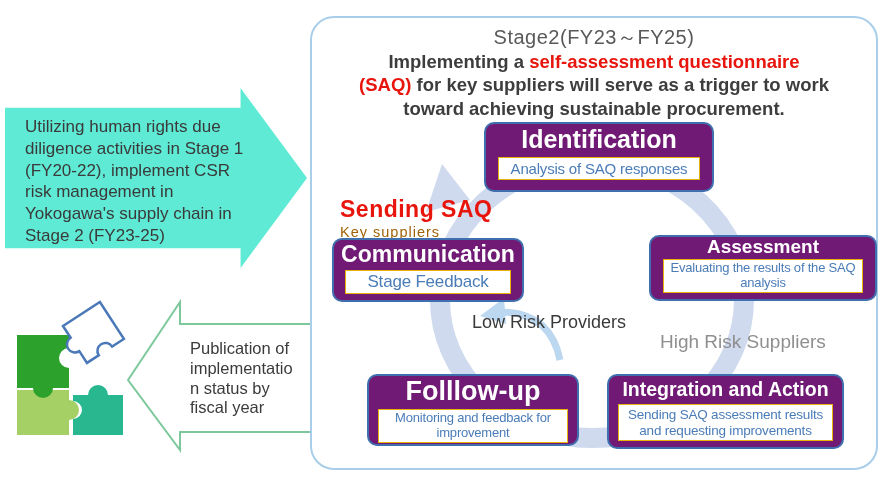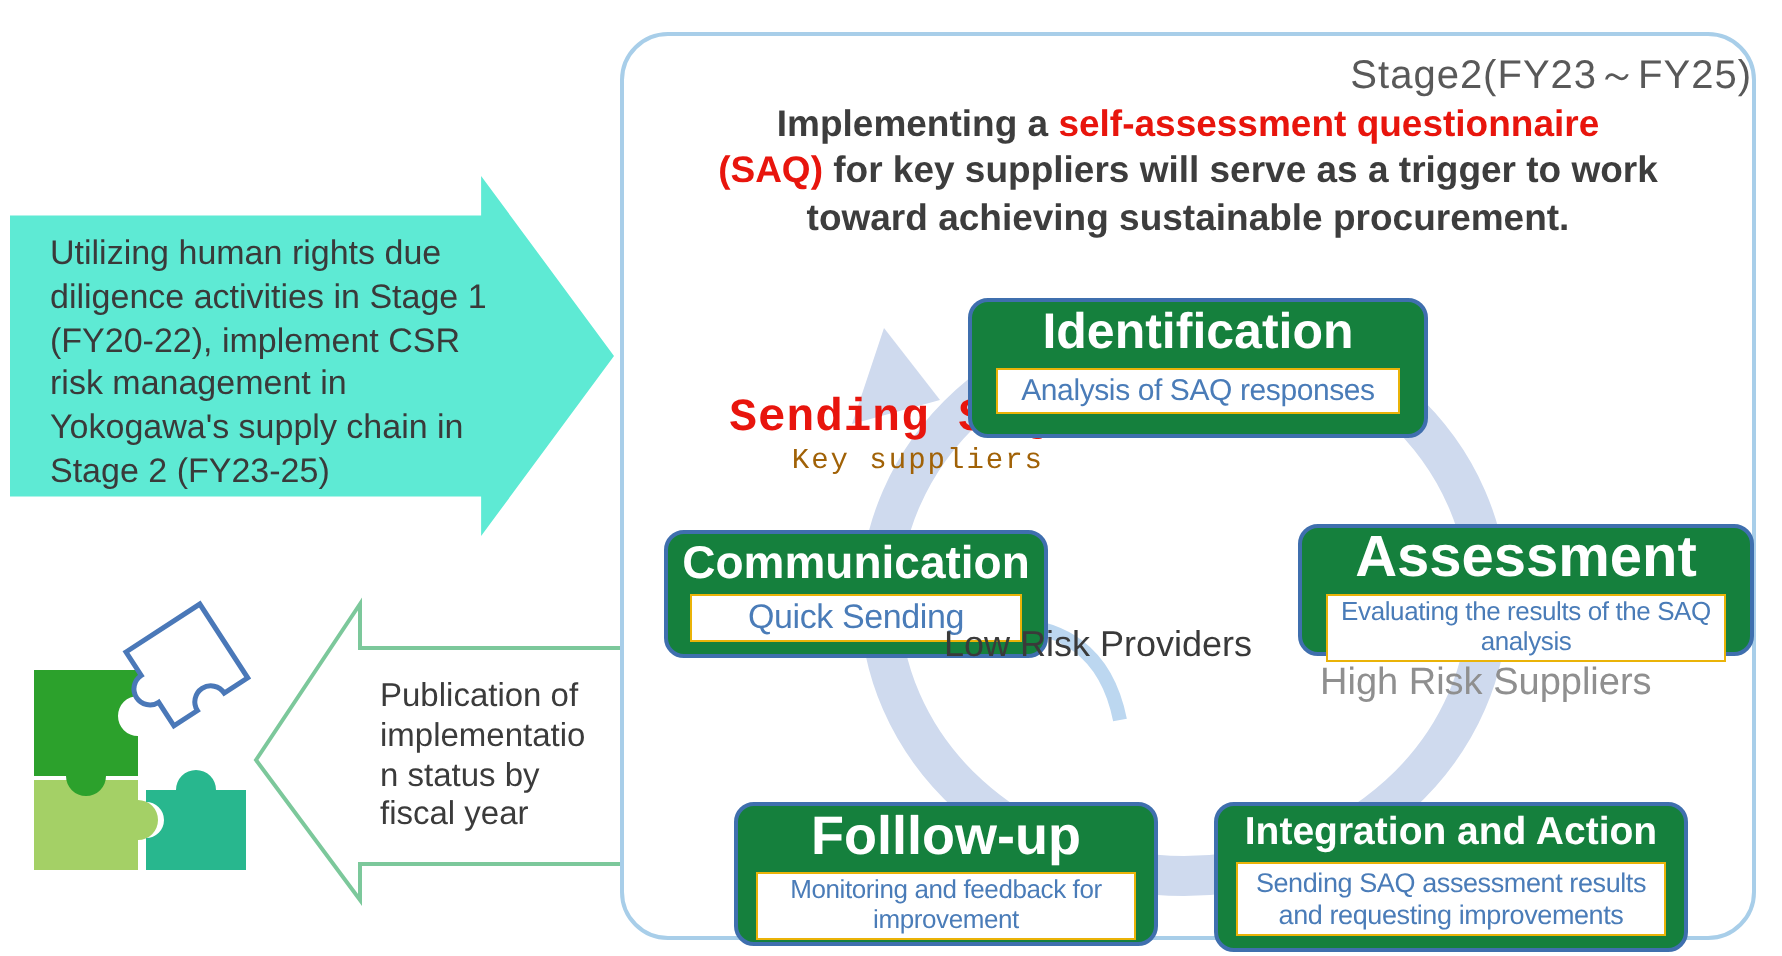--- a/index.html
+++ b/index.html
@@ -27,53 +27,53 @@
     font-size:16.5px; line-height:1.2; color:#3b3b3b;margin-top:19px;
   }
 
   
   .panel {
     position:absolute; left:310px; top:16px; width:568px; height:454px;
     background:#ffffff; border:2.5px solid #a8cee9; border-radius:24px;
     box-sizing:border-box;
   }
   .panel-title {
-    position:absolute; left:0; top:6px; width:100%; text-align:right;
+    position:absolute; left:0; top:6px; width:100%; text-align:center;
     font-size:20px; color:#595959; letter-spacing:0.5px;
   }
   .panel-subtitle {
     position:absolute; left:4px; top:32px; width:556px; text-align:center;
     font-size:18.5px; font-weight:bold; line-height:1.26; color:#3d3d3d;
   }
   .red-text { color:#e8150d; }
 
   .ring-svg { position:absolute; left:0; top:0; }
 
   .sending-saq {
-    position:absolute; left:28px; top:178px; width:182px; text-align:right;font-family:Liberation Mono, monospace;
+    position:absolute; left:28px; top:178px; width:182px; text-align:left;
   }
   .sending-saq-title { font-size:23px; font-weight:bold; color:#e8150d; letter-spacing:0.5px; }
   .sending-saq-sub { font-size:14.5px; color:#a16207; letter-spacing:1px; margin-top:1px; }
 
   .cycle-box {
-    position:absolute; background:#15803d; border:2px solid #3f6fae;
-    border-radius:10px; color:#ffffff; text-align:center; box-sizing:border-box;margin-top:27px;
+    position:absolute; background:#701a75; border:2px solid #3f6fae;
+    border-radius:10px; color:#ffffff; text-align:center; box-sizing:border-box;
   }
   .box-title { font-weight:bold; color:#ffffff; line-height:1.1; }
   .box-detail {
     background:#ffffff; color:#4a7cb8; border:1px solid #eab308;
     margin:0 auto; line-height:1.15; letter-spacing:-0.2px;
   }
 
   .box-identification { left:172px; top:104px; width:230px; height:70px; }
   .box-identification .box-title { font-size:25px; margin-top:2px; }
   .box-identification .box-detail { width:200px; font-size:15px; margin-top:3px; padding:2px 0; }
 
   .box-assessment { left:337px; top:217px; width:228px; height:66px; }
-  .box-assessment .box-title { font-size:29px; margin-top:0px; }
+  .box-assessment .box-title { font-size:19px; margin-top:0px; }
   .box-assessment .box-detail { width:198px; font-size:13px; margin-top:1px; padding:1px 0; }
 
   .box-communication { left:20px; top:220px; width:192px; height:64px; }
   .box-communication .box-title { font-size:23px; margin-top:2px; }
   .box-communication .box-detail { width:164px; font-size:17px; margin-top:3px; padding:1px 0; }
 
   .box-followup { left:55px; top:356px; width:212px; height:72px; }
   .box-followup .box-title { font-size:27px; margin-top:1px;text-align:center; }
   .box-followup .box-detail { width:188px; font-size:13px; margin-top:2px; padding:1px 0; }
 
@@ -141,21 +141,21 @@
       <div class="box-detail">Analysis of SAQ responses</div>
     </div>
 
     <div class="cycle-box box-assessment">
       <div class="box-title">Assessment</div>
       <div class="box-detail">Evaluating the results of the SAQ analysis</div>
     </div>
 
     <div class="cycle-box box-communication">
       <div class="box-title">Communication</div>
-      <div class="box-detail">Quick Sending</div>
+      <div class="box-detail">Stage Feedback</div>
     </div>
 
     <div class="cycle-box box-followup">
       <div class="box-title">Folllow-up</div>
       <div class="box-detail">Monitoring and feedback for improvement</div>
     </div>
 
     <div class="cycle-box box-integration">
       <div class="box-title">Integration and Action</div>
       <div class="box-detail">Sending SAQ assessment results and requesting improvements</div>

